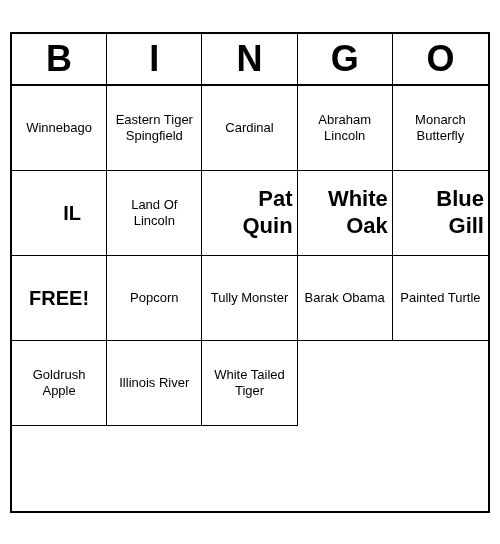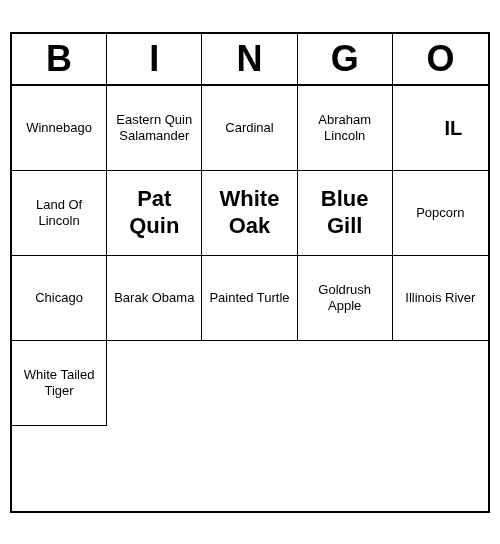--- a/index.html
+++ b/index.html
@@ -64,20 +64,21 @@
       border-right: none;
     }
 
     .bingo-cell:nth-child(n+21) {
       border-bottom: none;
     }
 
     .bingo-cell.large-text {
       font-size: 22px;
       font-weight: bold;
+      text-align: right;
     }
 
     .bingo-cell.xl-text {
       font-size: 20px;
       font-weight: bold;
       padding-left: 30px;
     }
 
     .bingo-cell.free {
       font-size: 20px;
@@ -90,29 +91,31 @@
 <div class="bingo-card">
   <div class="bingo-header">
   <div class="bingo-header-cell">B</div>
       <div class="bingo-header-cell">I</div>
       <div class="bingo-header-cell">N</div>
       <div class="bingo-header-cell">G</div>
       <div class="bingo-header-cell">O</div>
     </div>
   <div class="bingo-grid">
   <div class="bingo-cell">Winnebago</div>
-      <div class="bingo-cell">Eastern Quin Salamander</div>
+      <div class="bingo-cell">Eastern Tiger Spingfield</div>
       <div class="bingo-cell">Cardinal</div>
       <div class="bingo-cell">Abraham Lincoln</div>
+      <div class="bingo-cell">Monarch Butterfly</div>
       <div class="bingo-cell xl-text">IL</div>
       <div class="bingo-cell">Land Of Lincoln</div>
       <div class="bingo-cell large-text">Pat Quin</div>
       <div class="bingo-cell large-text">White Oak</div>
       <div class="bingo-cell large-text">Blue Gill</div>
+      <div class="bingo-cell free">FREE!</div>
       <div class="bingo-cell">Popcorn</div>
-      <div class="bingo-cell">Chicago</div>
+      <div class="bingo-cell">Tully Monster</div>
       <div class="bingo-cell">Barak Obama</div>
       <div class="bingo-cell">Painted Turtle</div>
       <div class="bingo-cell">Goldrush Apple</div>
       <div class="bingo-cell">Illinois River</div>
       <div class="bingo-cell">White Tailed Tiger</div>
     </div>
 </div>
 
 </body></html>

